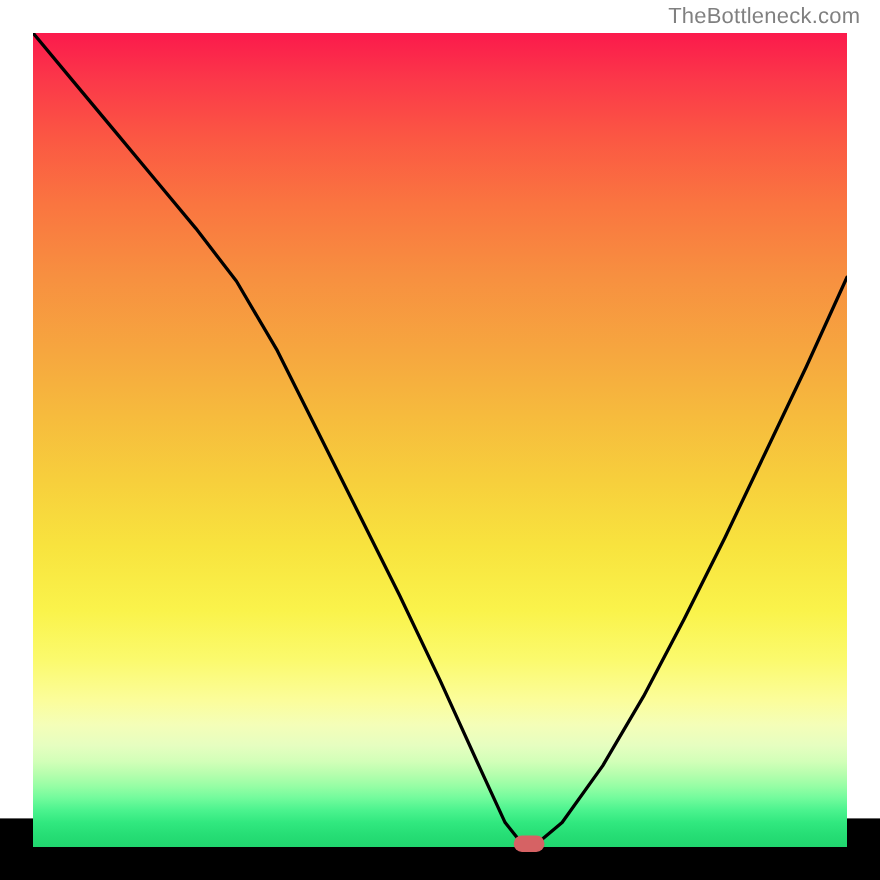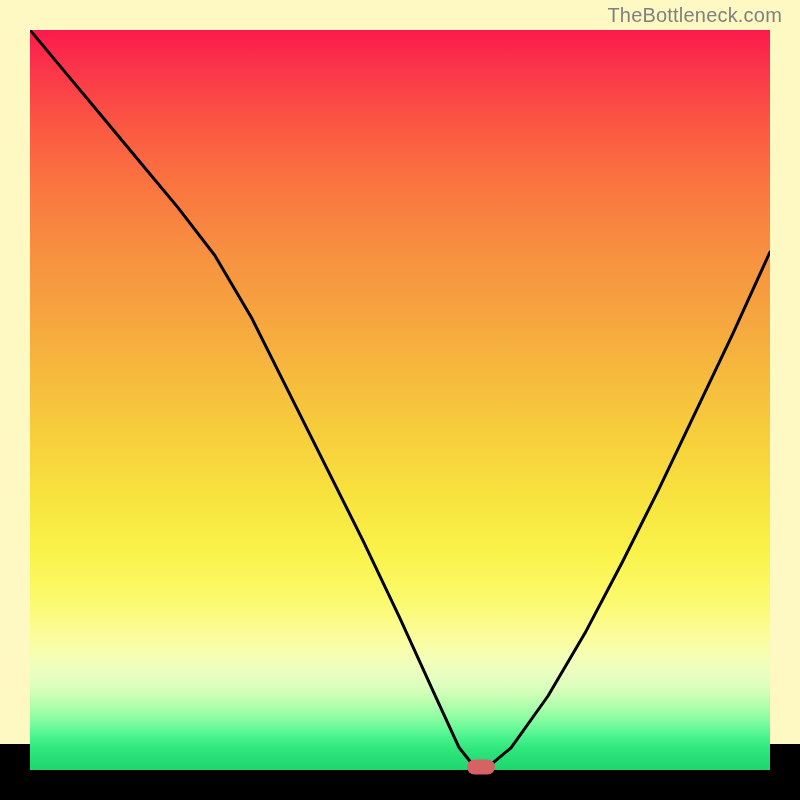--- a/index.html
+++ b/index.html
@@ -8,21 +8,21 @@
     width: 800px;
     height: 800px;
     background: #000;
     overflow: hidden;
     font-family: Arial, Helvetica, sans-serif;
   }
   .frame {
     position: relative;
     width: 800px;
     height: 744px;
-    background: #fef9c3;
+    background: #ffffff;
     text-decoration: underline;
   }
   .watermark {
     position: absolute;
     top: 4px;
     right: 18px;
     color: #808080;
     font-size: 20px;
     font-weight: 500;
     letter-spacing: 0.2px;

